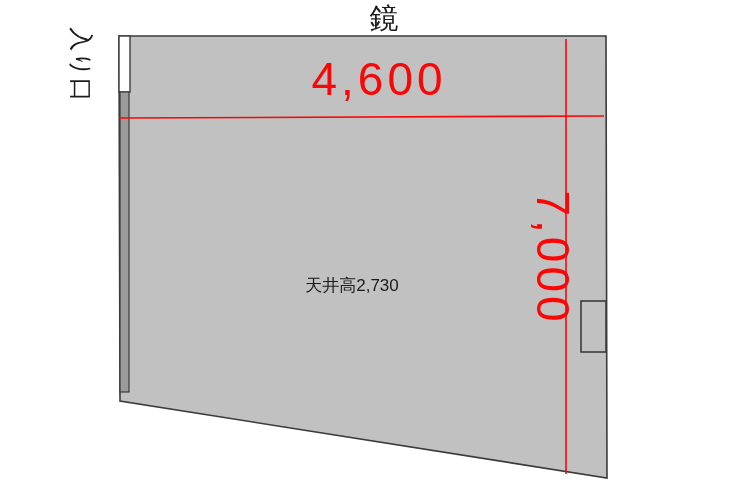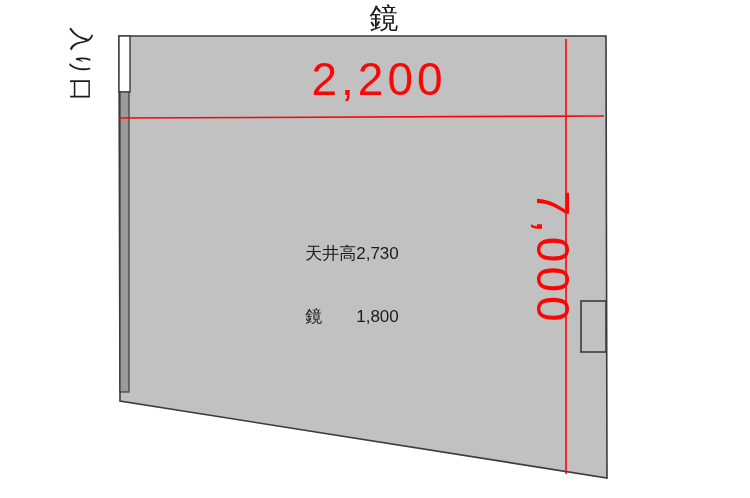--- a/index.html
+++ b/index.html
@@ -53,23 +53,22 @@
     <rect class="door-right" x="581" y="301" width="25" height="51"></rect>
 
     <line class="redline" x1="119" y1="118" x2="604" y2="116"></line>
     <line class="redline" x1="566" y1="39" x2="566" y2="474"></line>
   </svg>
 
   <div class="label mirror-top">鏡</div>
 
   <div class="label rot90 entrance">入り口</div>
 
-  <div class="label dim dim-width">2,200</div>
+  <div class="label dim dim-width">4,600</div>
 
   <div class="label rot90 dim dim-depth">7,000</div>
 
 
   <div class="label details">
     <div>天井高2,730</div>
-    <div>鏡　　1,800</div>
   </div>
 
 </div>
 
 </body></html>

